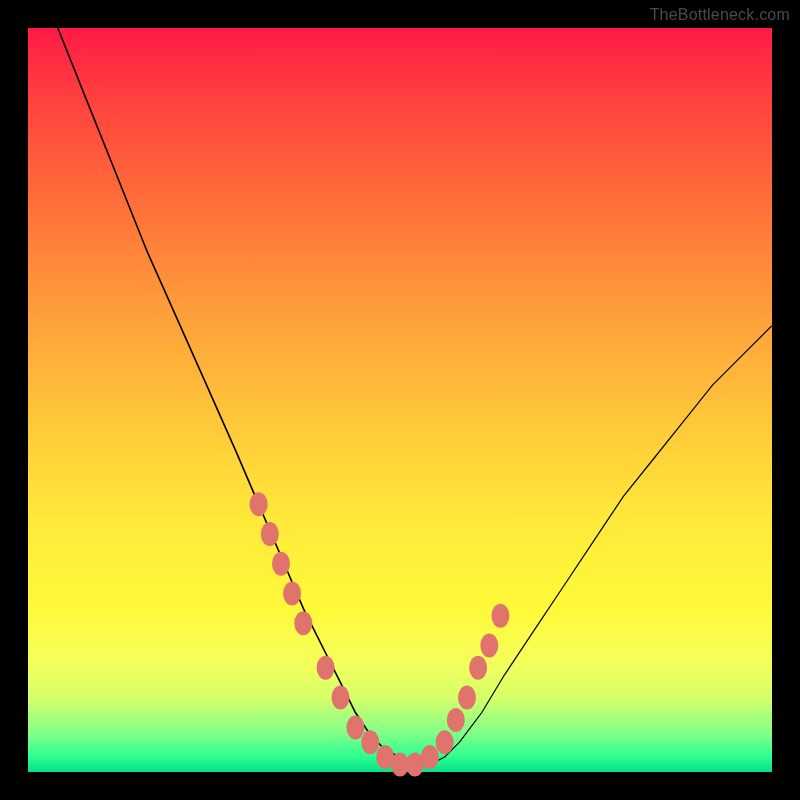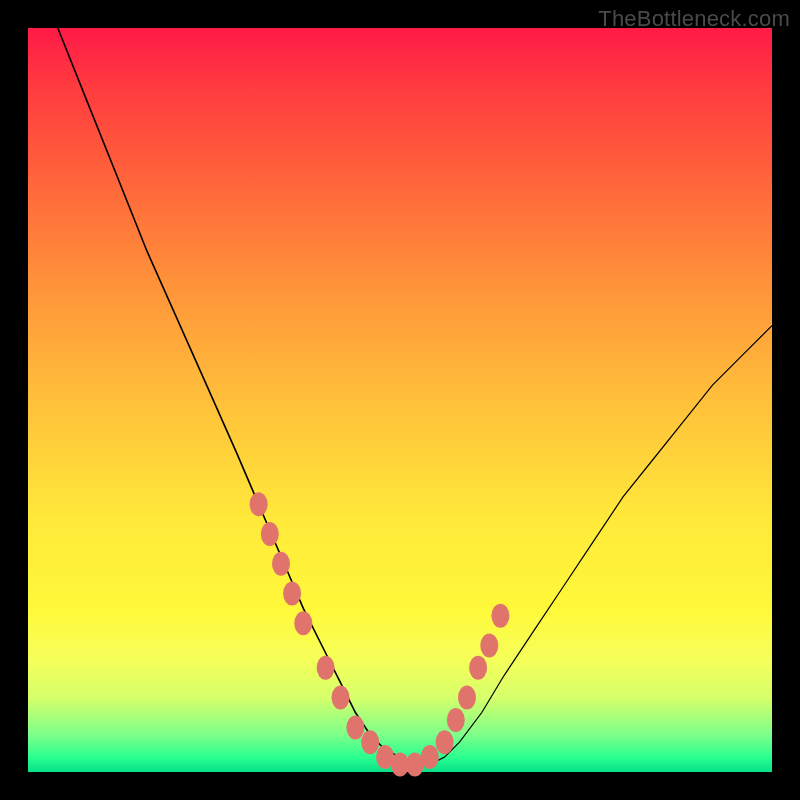--- a/index.html
+++ b/index.html
@@ -30,21 +30,21 @@
       #7dff8a 95%,
       #2bff8f 98%,
       #06e08a 100%
     );
   }
   .watermark {
     position: absolute;
     top: 6px;
     right: 10px;
     color: #4a4a4a;
-    font-size: 22px;
+    font-size: 16px;
     font-weight: 500;
     letter-spacing: 0.2px;
     user-select: none;
   }
   svg.plot {
     position: absolute;
     left: 0;
     top: 0;
     width: 744px;
     height: 744px;

